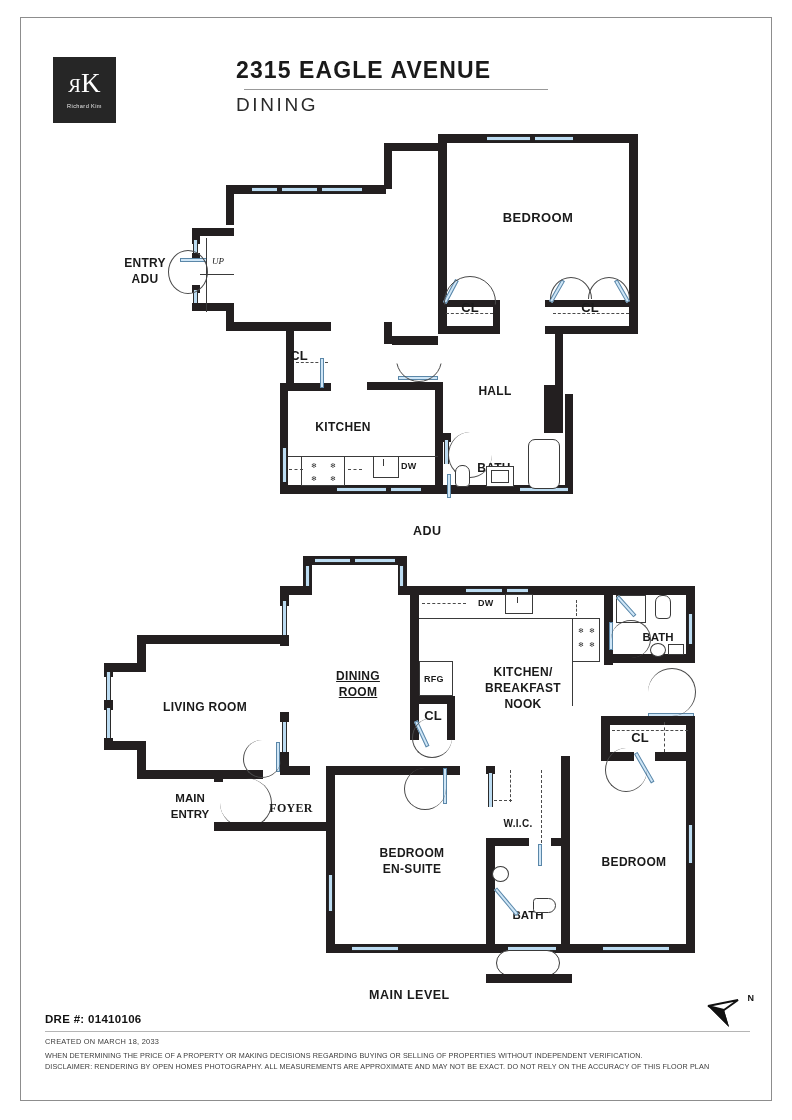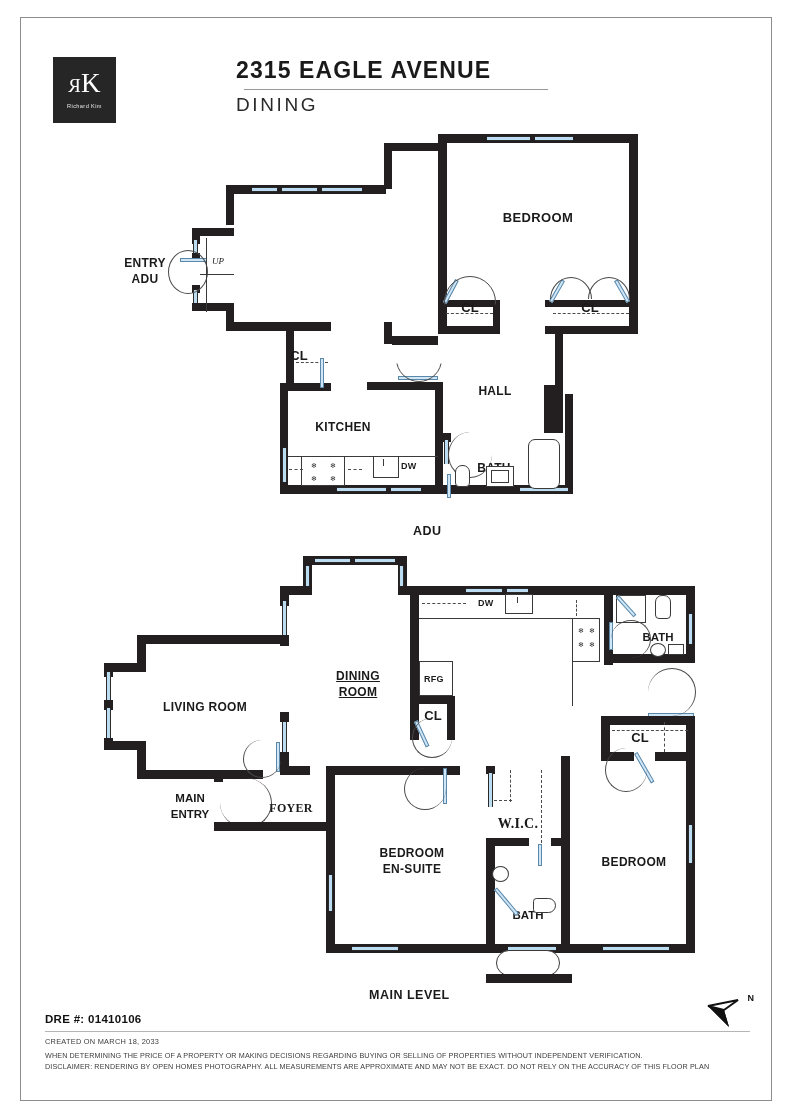--- a/index.html
+++ b/index.html
@@ -97,21 +97,21 @@
   }
 
   
   .plan { position: absolute; }
   .w { position: absolute; background: #231f20; }        
   .rm { position: absolute; font-weight: bold; color: #1a1a1a;
         text-align: center; line-height: 15px; white-space: nowrap; }
   .rm.two { line-height: 16px; white-space: normal; }
   .lbl-13 { font-size: 13px; letter-spacing: 0.4px; }
   .lbl-12 { font-size: 12px; letter-spacing: 0.3px; }
-  .lbl-10 { font-size: 14px; letter-spacing: 0.3px; font-family: Liberation Serif, serif; }
+  .lbl-10 { font-size: 10px; letter-spacing: 0.3px; }
   .lbl-9  { font-size: 13px;  letter-spacing: 0.2px; }
   .floor-label { position: absolute; font-size: 12.5px; font-weight: bold;
                  letter-spacing: 0.5px; color: #1a1a1a; }
 
   
   .win-h { position: absolute; background: #bcdcf2; border-top: 1.2px solid #2b2b2b;
            border-bottom: 1.2px solid #2b2b2b; }
   .win-v { position: absolute; background: #bcdcf2; border-left: 1.2px solid #2b2b2b;
            border-right: 1.2px solid #2b2b2b; }
   
@@ -335,20 +335,25 @@
     <div class="thin" style="left:505px;top:594px;width:28px;height:20px;"></div>
     <div class="thin-l" style="left:517px;top:597px;width:1px;height:6px;"></div>
     <div class="thin" style="left:572px;top:618px;width:28px;height:44px;"></div>
     <div class="burner" style="left:578px;top:627px;">❄</div>
     <div class="burner" style="left:589px;top:627px;">❄</div>
     <div class="burner" style="left:578px;top:641px;">❄</div>
     <div class="burner" style="left:589px;top:641px;">❄</div>
     <div class="thin-l" style="left:572px;top:662px;width:1px;height:44px;"></div>
     <div class="dash-v" style="left:576px;top:600px;height:16px;"></div>
 
+    <div class="rm two lbl-12" style="left:460px;top:664px;width:126px;">
+      <span>KITCHEN/</span><br>
+      <span>BREAKFAST</span><br>
+      <span>NOOK</span>
+    </div>
 
     <div class="w" style="left:604px;top:595px;width:9px;height:70px;"></div>
     <div class="w" style="left:686px;top:586px;width:9px;height:70px;"></div>
     <div class="win-v" style="left:688px;top:614px;width:5px;height:30px;"></div>
     <div class="w" style="left:604px;top:654px;width:91px;height:9px;"></div>
     <div class="rm lbl-11" style="left:628px;top:630px;width:60px;font-size:11.5px;">BATH</div>
     <div class="fix" style="left:616px;top:595px;width:30px;height:28px;"></div>
     <div class="leaf" style="left:616px;top:598px;width:4px;height:26px;transform:rotate(-42deg);transform-origin:top left;"></div>
     <div class="fix" style="left:655px;top:595px;width:16px;height:24px;border-radius:7px 7px 4px 4px;"></div>
     <div class="fix-r" style="left:650px;top:643px;width:16px;height:14px;"></div>

